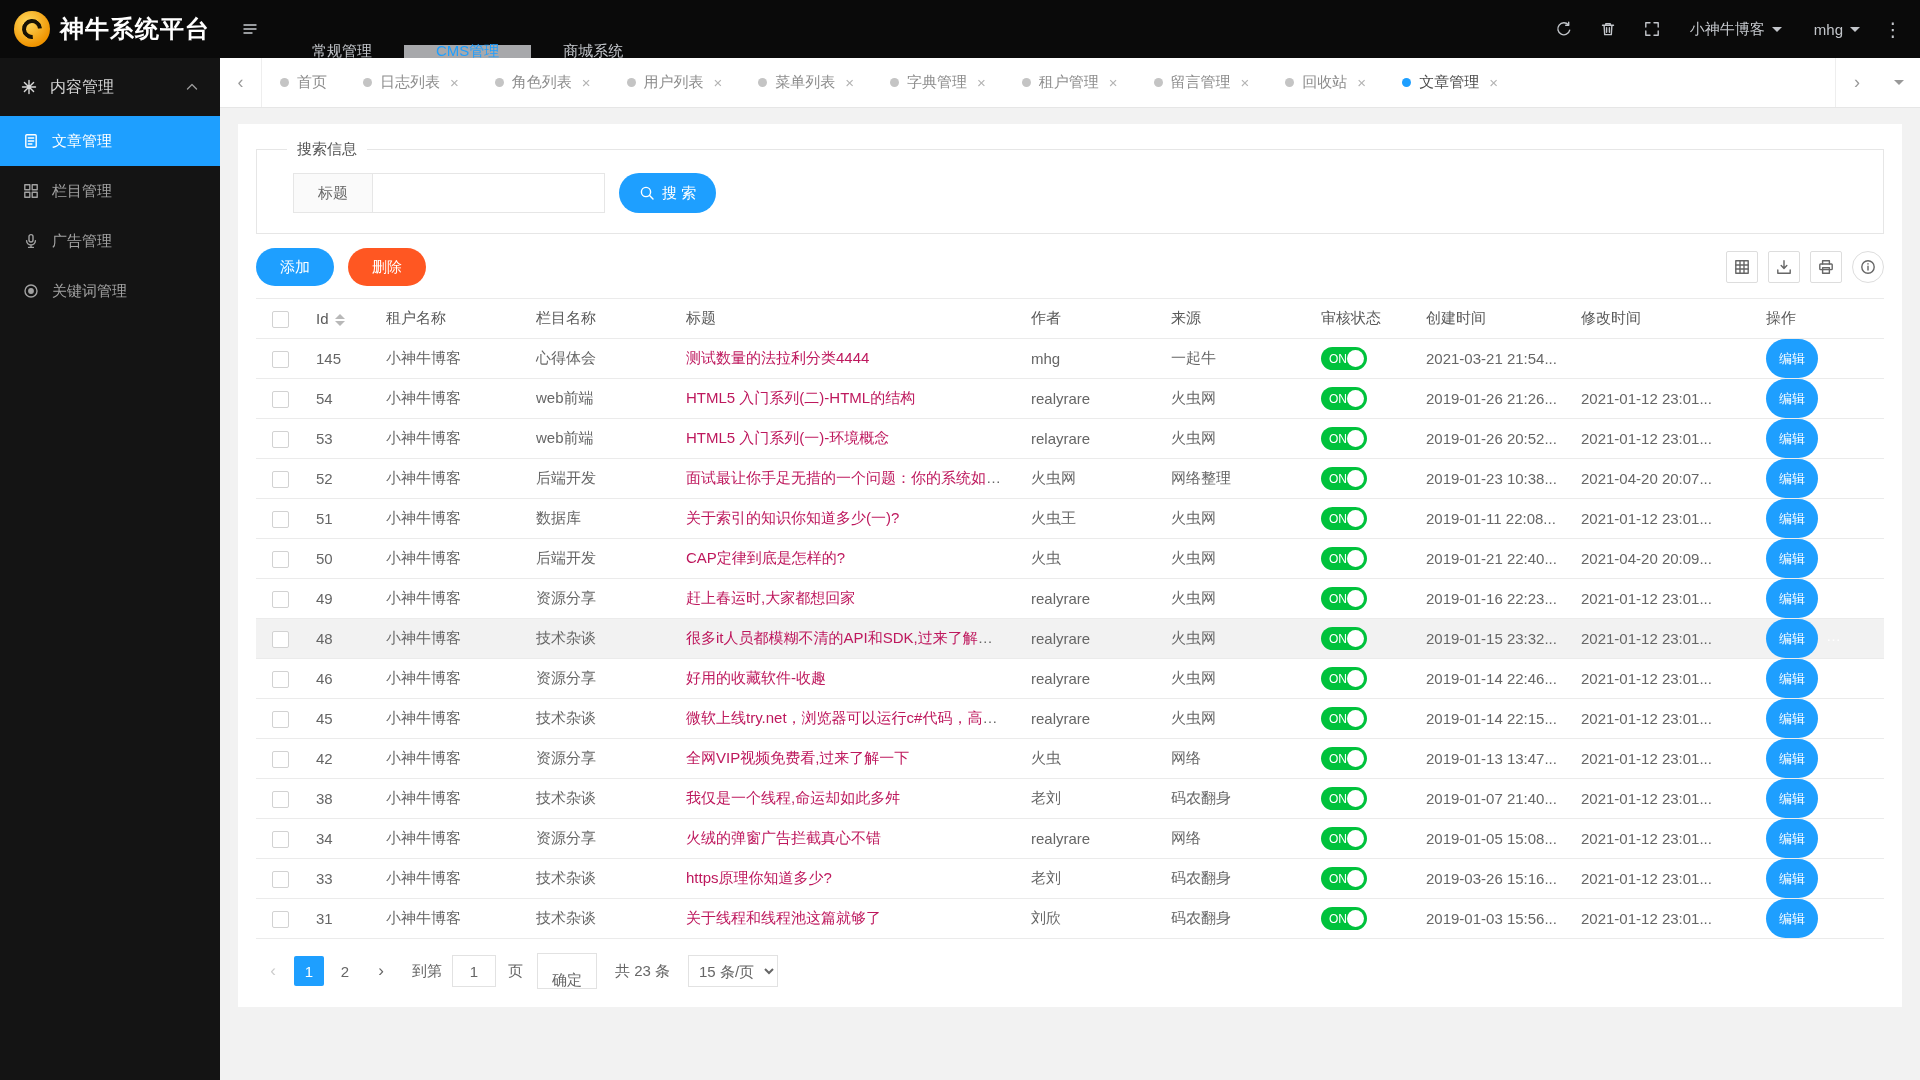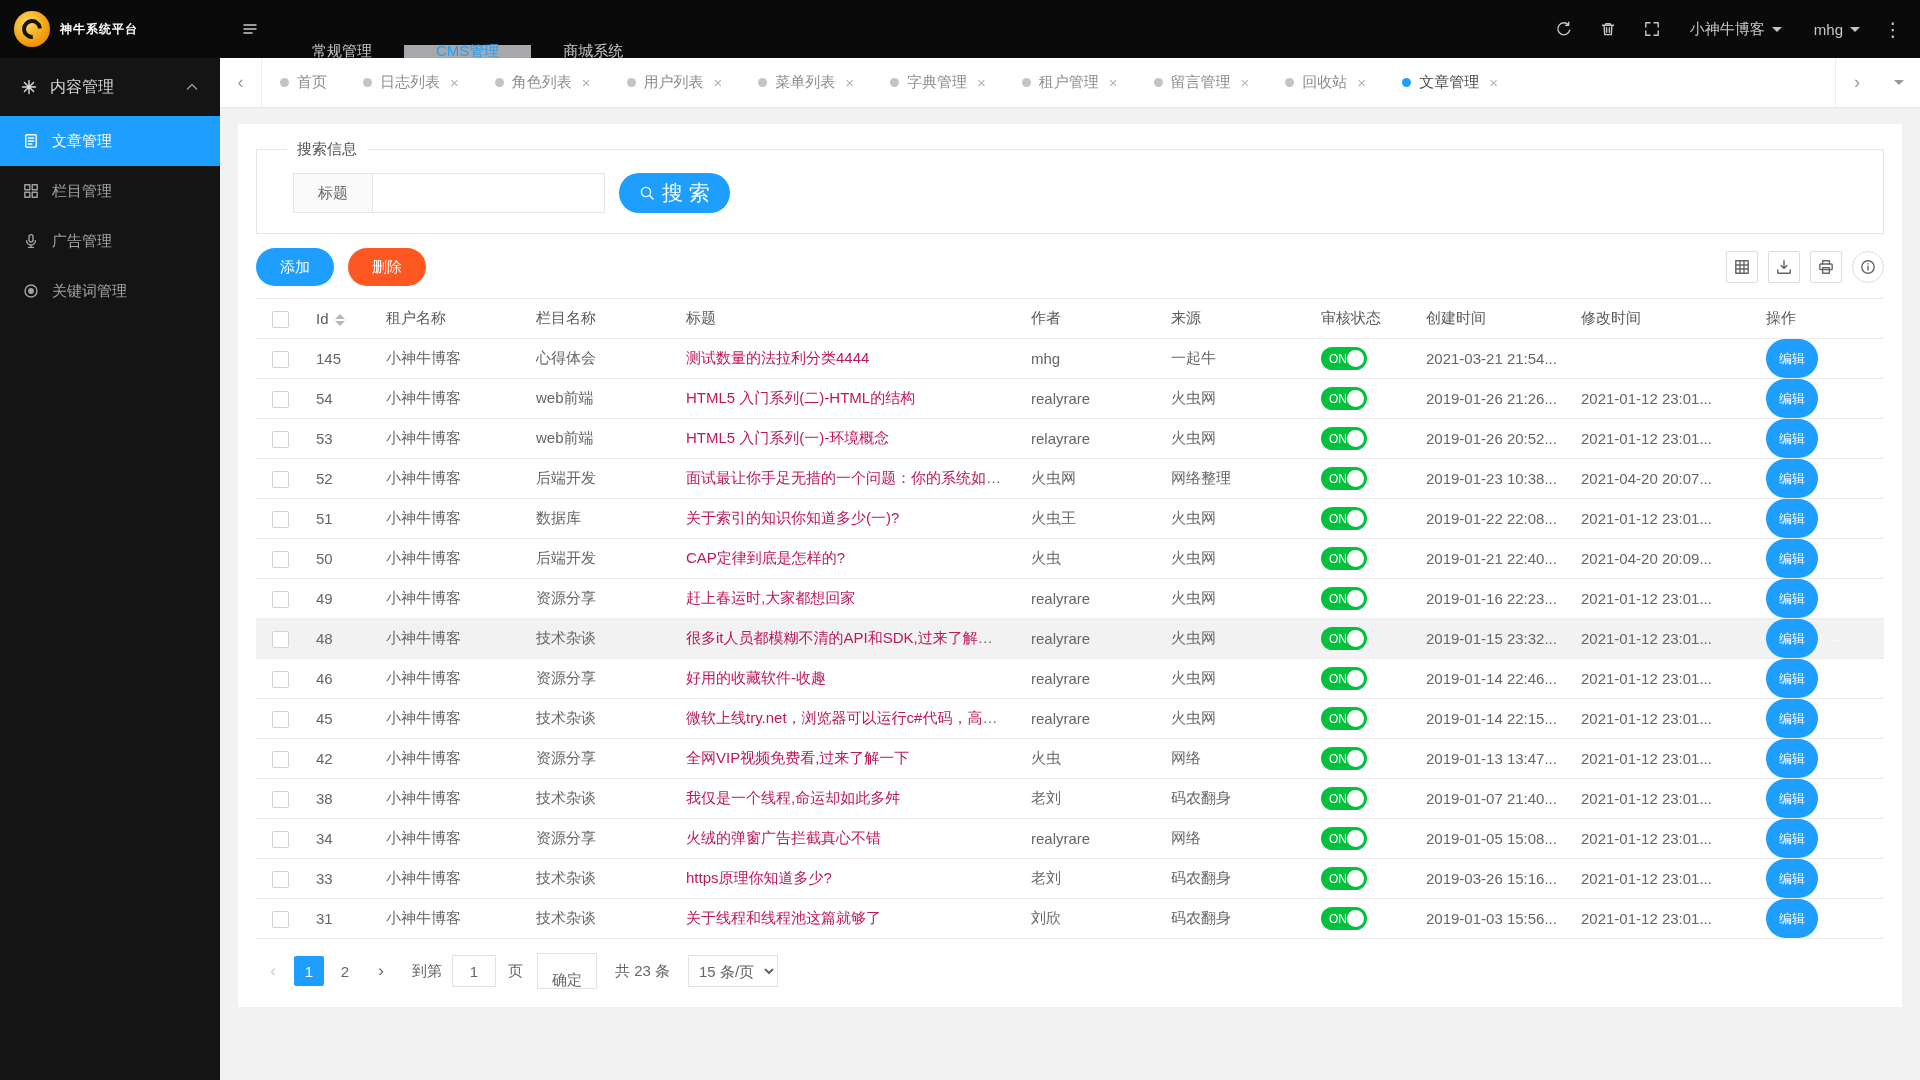--- a/index.html
+++ b/index.html
@@ -5,21 +5,21 @@
   * { margin:0; padding:0; box-sizing:border-box; }
   html,body { width:1920px; height:1080px; }
   body { font-family:"Liberation Sans","DejaVu Sans",sans-serif; font-size:15px; color:#666; background:#f2f2f2; overflow:hidden; }
   button, input, select { font-family:inherit; }
 
   
   .topbar { height:58px; background:#0a0a0a; display:flex; align-items:stretch; }
   .logo { width:220px; display:flex; align-items:center; gap:10px; padding-left:14px; flex:none; }
   .logo-badge { width:36px; height:36px; border-radius:50%; background:radial-gradient(circle at 38% 32%, #ffd95e, #f09400 72%); position:relative; flex:none; }
   .logo-badge::after { content:""; position:absolute; inset:8px; border-radius:50%; border:4px solid #171204; border-right-color:transparent; transform:rotate(40deg); }
-  .logo-text { color:#fff; font-size:12px; font-weight:bold; letter-spacing:1px; white-space:nowrap; }
+  .logo-text { color:#fff; font-size:24px; font-weight:bold; letter-spacing:1px; white-space:nowrap; }
   .hamburger { width:60px; display:flex; align-items:center; justify-content:center; color:#c8cbd0; cursor:pointer; }
   .top-nav { display:flex; align-items:stretch; }
   .nav-item { padding:0 32px; display:flex; align-items:center; color:#c3c6cb; font-size:15px; cursor:pointer;margin-top:45px; }
   .nav-item.active { background:#a7a8ab; color:#1E9FFF; }
   .topbar-right { margin-left:auto; display:flex; align-items:stretch; color:#c3c6cb; padding-right:10px; }
   .tb-icon { width:44px; display:flex; align-items:center; justify-content:center; cursor:pointer; }
   .tb-drop { display:flex; align-items:center; gap:7px; padding:0 16px; font-size:15px; cursor:pointer; white-space:nowrap; }
   .caret-down { width:0; height:0; border-left:5px solid transparent; border-right:5px solid transparent; border-top:5px solid #c3c6cb; }
   .tb-more { width:34px; display:flex; align-items:center; justify-content:center; font-size:19px; cursor:pointer; }
 
@@ -47,21 +47,21 @@
   .tab-controls { display:flex; border-left:1px solid #eee; }
 
   .main { flex:1; padding:16px 18px 0; overflow:hidden; }
   .card { background:#fff; padding:16px 18px 10px; }
 
   fieldset.search-box { border:1px solid #e6e6e6; padding:12px 20px 20px; }
   fieldset.search-box legend { padding:0 10px; margin-left:10px; color:#555; font-size:15px; }
   .search-row { display:flex; align-items:center; margin-top:2px; }
   .field-label { border:1px solid #e6e6e6; background:#fafafa; height:40px; line-height:38px; padding:0 24px; color:#666; margin-left:16px; }
   .search-input { height:40px; width:232px; border:1px solid #e6e6e6; border-left:none; padding:0 10px; outline:none; color:#666; font-size:15px; }
-  .btn-search { margin-left:14px; height:40px; padding:0 20px; border:none; border-radius:100px; background:#1E9FFF; color:#fff; font-size:21px; display:flex; align-items:center; gap:7px; cursor:pointer; }
+  .btn-search { margin-left:14px; height:40px; padding:0 20px; border:none; border-radius:100px; background:#1E9FFF; color:#fff; font-size:15px; display:flex; align-items:center; gap:7px; cursor:pointer; }
 
   .toolbar { display:flex; align-items:center; margin:14px 0 12px; }
   .btn { height:38px; padding:0 24px; border:none; border-radius:100px; color:#fff; font-size:15px; cursor:pointer; }
   .btn-add { background:#1E9FFF; margin-right:14px; }
   .btn-del { background:#FF5722; }
   .tool-icons { margin-left:auto; display:flex; gap:10px; align-items:center; }
   .tool-icon { width:32px; height:32px; border:1px solid #ddd; border-radius:2px; background:#fff; display:flex; align-items:center; justify-content:center; color:#666; cursor:pointer; }
   .tool-icon.round { border-radius:50%; }
 
   table.data-table { width:100%; border-collapse:collapse; table-layout:fixed; }
@@ -414,21 +414,21 @@
                 <td>51</td>
                 <td>小神牛博客</td>
                 <td>数据库</td>
                 <td><a class="title-link">关于索引的知识你知道多少(一)?</a></td>
                 <td>火虫王</td>
                 <td>火虫网</td>
                 <td><div class="switch">
                     <span class="on">ON</span>
                     <span class="knob"></span>
                   </div></td>
-                <td>2019-01-22 22:08...</td>
+                <td>2019-01-11 22:08...</td>
                 <td>2021-01-12 23:01...</td>
                 <td><button class="btn-xs btn-edit">编辑</button><button class="btn-xs btn-delete">删除</button></td>
               </tr>
               <tr>
                 <td class="col-check"><div class="checkbox"></div></td>
                 <td>50</td>
                 <td>小神牛博客</td>
                 <td>后端开发</td>
                 <td><a class="title-link">CAP定律到底是怎样的?</a></td>
                 <td>火虫</td>

